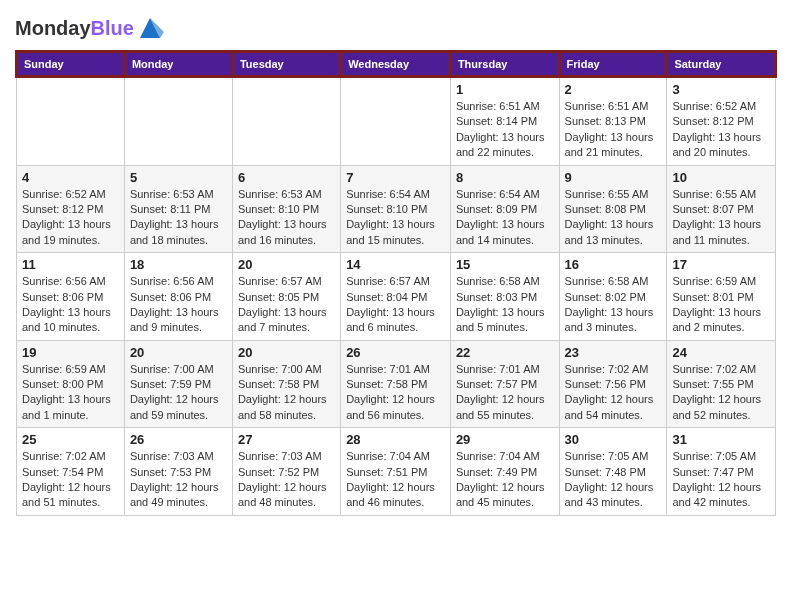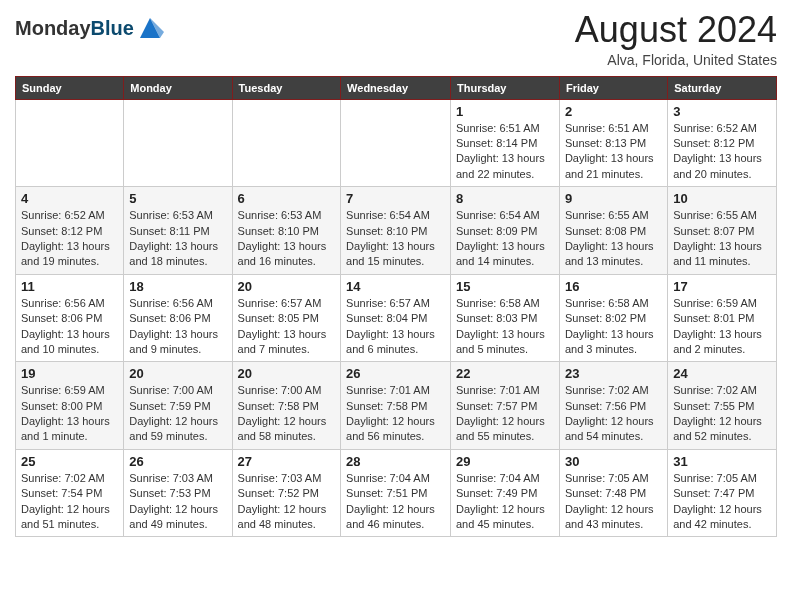--- a/index.html
+++ b/index.html
@@ -26,21 +26,21 @@
       display: flex;
       align-items: center;
       margin-top: 4px;
     }
     .logo-text {
       font-size: 20px;
       font-weight: bold;
       color: #333;
       line-height: 1.1;
     }
-    .logo-text .blue { color: #0c4a6e; }
+    .logo-text .blue { color: #8b5cf6; }
     .logo-icon {
       width: 28px;
       height: 28px;
       margin-left: 2px;
     }
     .title-block {
       text-align: right;
     }
     .main-title {
       font-size: 36px;
@@ -52,27 +52,27 @@
       font-size: 14px;
       color: #444;
       margin-top: 2px;
     }
     .calendar {
       width: 100%;
       border-collapse: collapse;
       font-size: 10.5px;
     }
     .calendar thead tr th {
-      background: #404040;
+      background: #4c1d95;
       color: #fff;
       text-align: left;
       padding: 5px 6px;
       font-size: 11px;
       font-weight: bold;
-      border: 1px solid #7f1d1d;
+      border: 3px solid #7f1d1d;
     }
     .calendar tbody tr td {
       vertical-align: top;
       border: 1px solid #ccc;
       padding: 4px 5px;
       width: 113px;
       min-height: 70px;
       background: #fff;
     }
     .calendar tbody tr td.empty {
@@ -104,24 +104,20 @@
       <div>
         <div class="logo-text">
           <span>Monday</span><span class="blue">Blue</span>
         </div>
 
       </div>
       <svg class="logo-icon" viewBox="0 0 28 28">
         <polygon points="4,24 14,4 24,24" fill="#1a73c8"></polygon>
         <polygon points="14,4 24,24 28,18" fill="#1a73c8" opacity="0.6"></polygon>
       </svg>
-    </div>
-    <div class="title-block">
-      <div class="main-title">August 2024</div>
-      <div class="subtitle">Alva, Florida, United States</div>
     </div>
   </div>
 
   <table class="calendar">
     <thead>
       <tr>
         <th>Sunday</th>
         <th>Monday</th>
         <th>Tuesday</th>
         <th>Wednesday</th>

